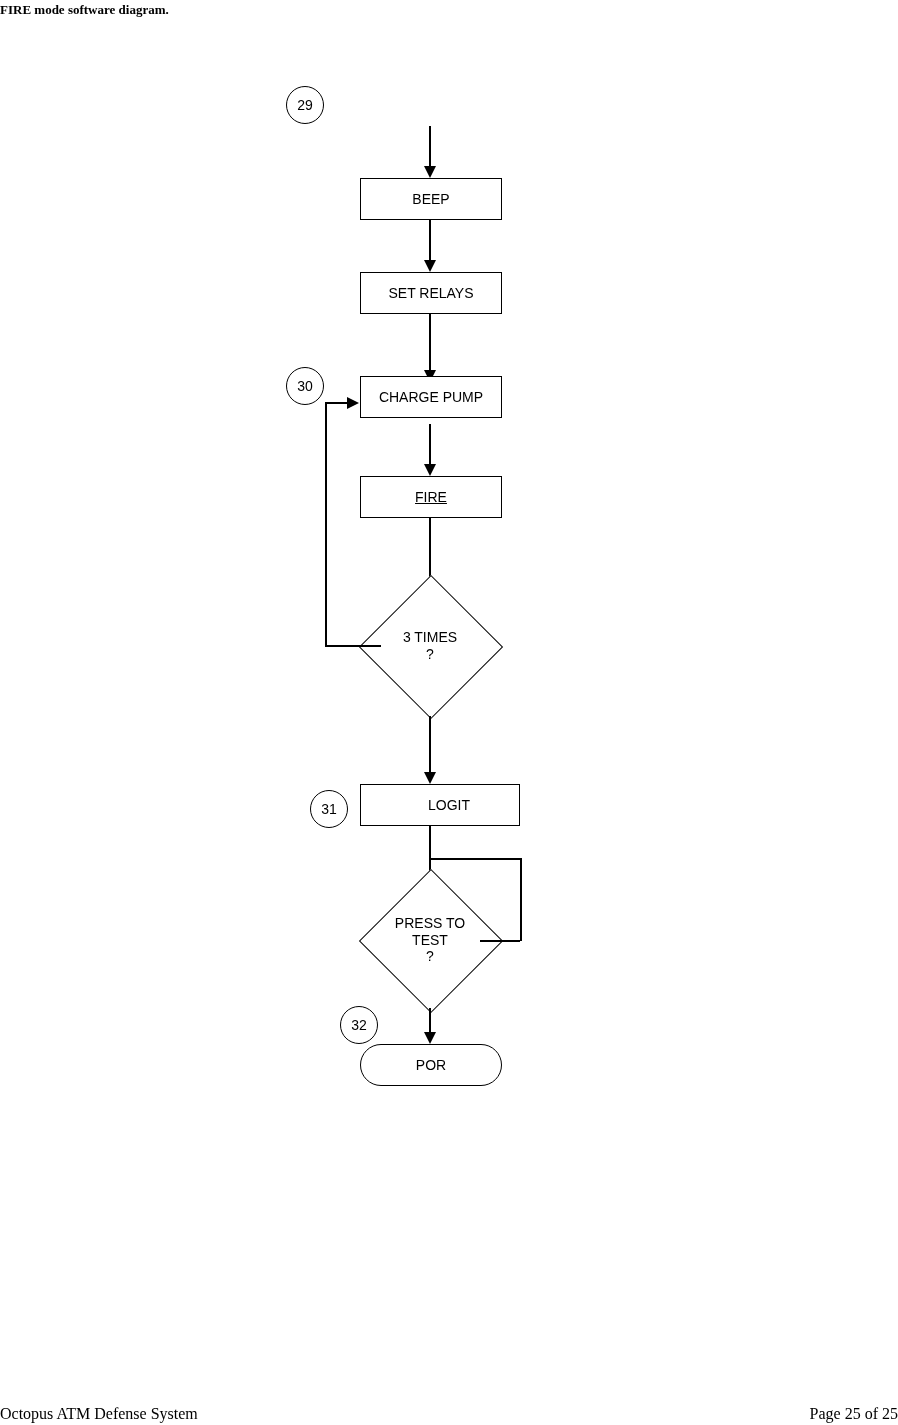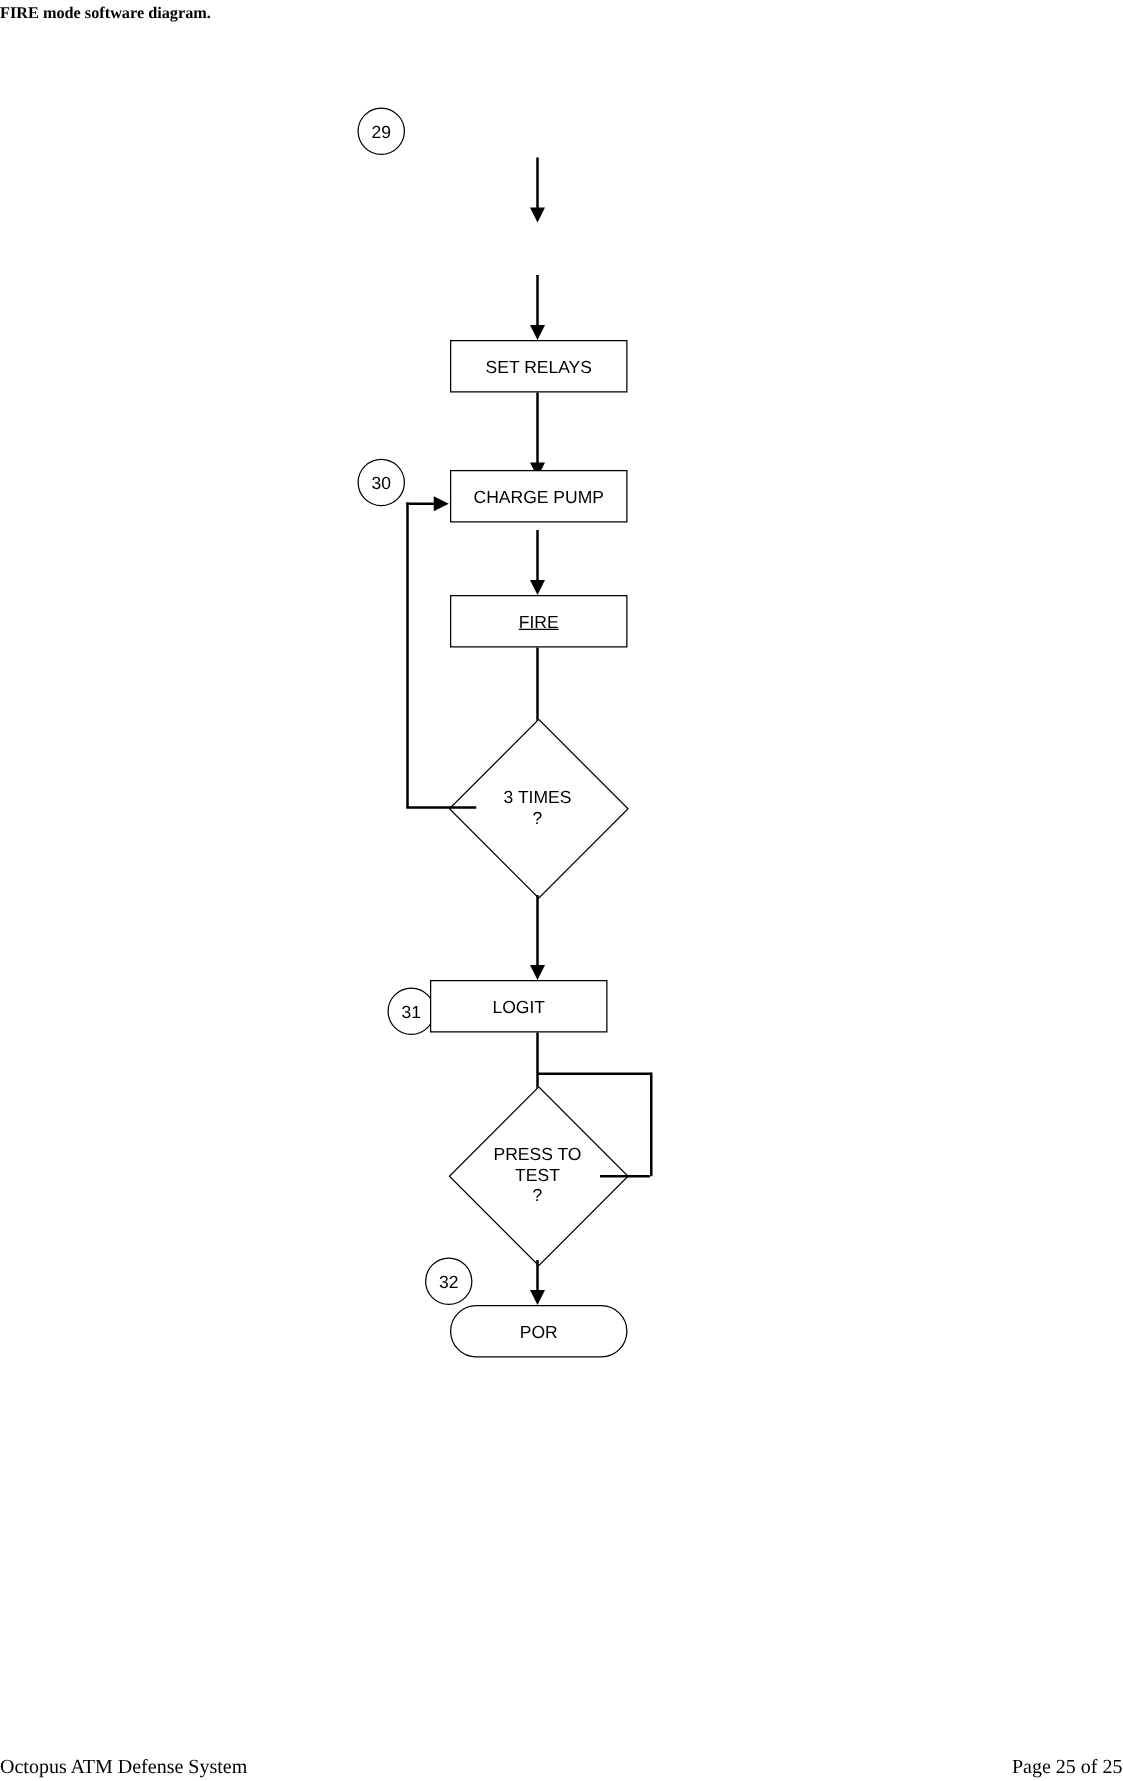--- a/index.html
+++ b/index.html
@@ -140,20 +140,21 @@
 
   <div class="circle-ref" style="left:6px; top:6px;">29</div>
   <div class="circle-ref" style="left:6px; top:287px;">30</div>
   <div class="circle-ref" style="left:30px; top:710px;">31</div>
   <div class="circle-ref" style="left:60px; top:926px;">32</div>
 
 
   <div class="arrow-line arrow-v" style="left:149px; top:46px; height:44px;"></div>
   <div class="arrowhead-down" style="left:144px; top:86px;"></div>
 
+  <div class="node process" style="left:80px; top:98px;">BEEP</div>
 
   <div class="arrow-line arrow-v" style="left:149px; top:140px; height:44px;"></div>
   <div class="arrowhead-down" style="left:144px; top:180px;"></div>
 
   <div class="node process" style="left:80px; top:192px;">SET RELAYS</div>
 
   <div class="arrow-line arrow-v" style="left:149px; top:234px; height:60px;"></div>
   <div class="arrowhead-down" style="left:144px; top:290px;"></div>
 
   <div class="node process" style="left:80px; top:296px;">CHARGE PUMP</div>
@@ -173,21 +174,21 @@
   </div>
 
   <div class="arrow-line arrow-h" style="left:45px; top:565px; width:56px;"></div>
   <div class="arrow-line arrow-v" style="left:45px; top:322px; height:244px;"></div>
   <div class="arrow-line arrow-h" style="left:45px; top:322px; width:24px;"></div>
   <div class="arrowhead-right" style="left:67px; top:317px;"></div>
 
   <div class="arrow-line arrow-v" style="left:149px; top:636px; height:60px;"></div>
   <div class="arrowhead-down" style="left:144px; top:692px;"></div>
 
-  <div class="node process" style="left:64px; top:704px;">LOGIT</div>
+  <div class="node process" style="left:80px; top:704px;padding-left:18px;">LOGIT</div>
 
   <div class="arrow-line arrow-v" style="left:149px; top:746px; height:56px;"></div>
   <div class="arrowhead-down" style="left:144px; top:798px;"></div>
 
   <div class="decision" style="left:80px; top:790px;">
     <div class="diamond"></div>
     <div class="decision-text" style="white-space: pre-line;">PRESS TO
 TEST
 ?</div>
   </div>

